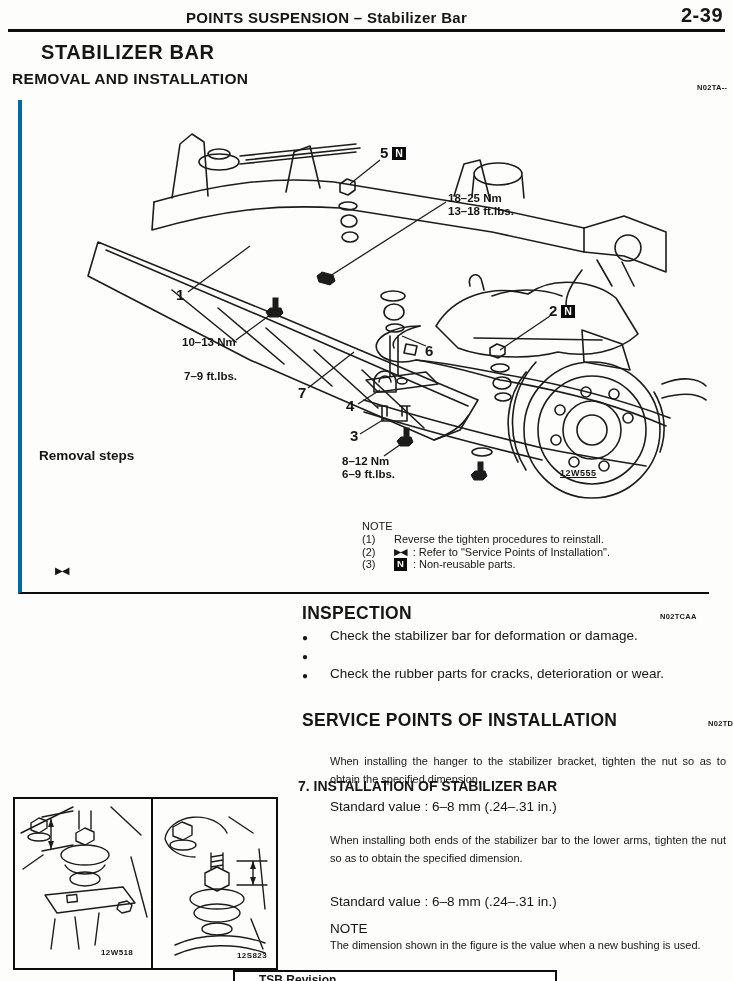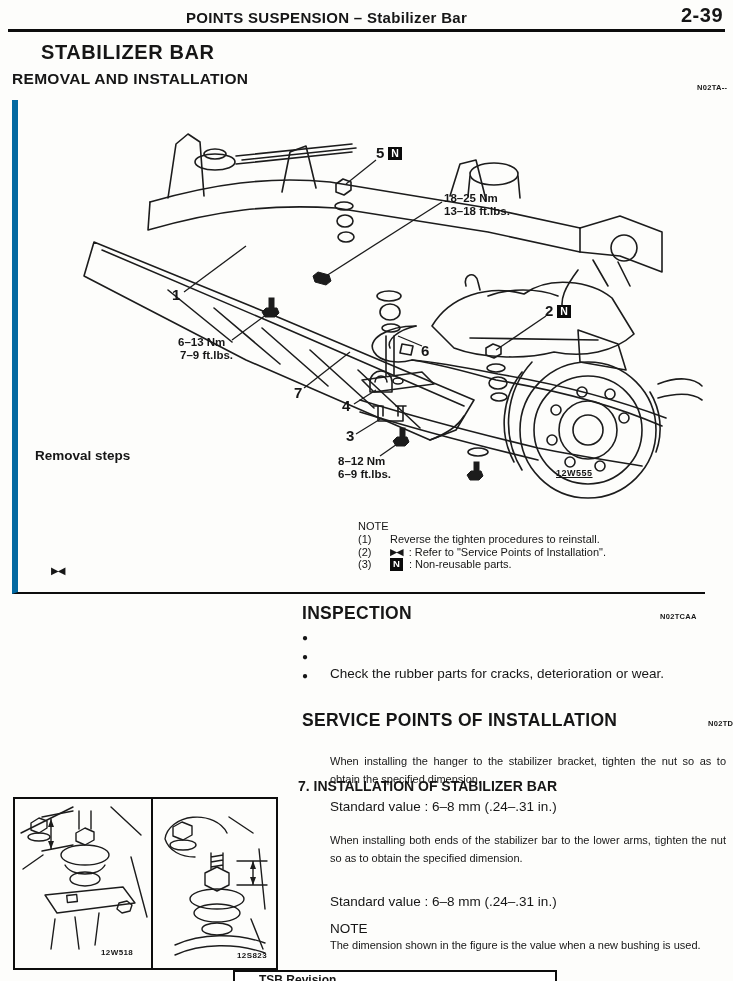--- a/index.html
+++ b/index.html
@@ -13,22 +13,22 @@
   
   .hdr-title{left:0;right:80px;top:9px;text-align:center;font-size:15px;font-weight:bold;letter-spacing:.3px;}
   .hdr-page{right:10px;top:4px;font-size:20px;font-weight:bold;letter-spacing:.5px;}
   .hdr-rule{left:8px;right:8px;top:29px;height:3px;background:#0d0d0d;}
   .title-main{left:12px;top:41px;font-size:20px;font-weight:bold;letter-spacing:.6px;margin-left:29px;}
   .title-sub{left:12px;top:70px;font-size:15.5px;font-weight:bold;letter-spacing:.3px;}
   .code{font-size:7.5px;font-weight:bold;letter-spacing:.3px;}
   .code-removal{left:697px;top:83px;}
   
   .figure-box{
-    left:12px;top:100px;width:687px;height:492px;
-    border-left:6px solid #0369a1;border-bottom:2px solid #0d0d0d;
+    left:18px;top:100px;width:687px;height:492px;
+    border-left:4px solid #0369a1;border-bottom:2px solid #0d0d0d;
   }
   .figure-box svg{position:absolute;left:0;top:0;}
   .callout{position:absolute;font-weight:bold;white-space:nowrap;}
   .part-num{font-size:15px;}
   .torque{font-size:11.5px;line-height:12.5px;}
   .nbox{
     display:inline-block;background:#0a0a0a;color:#fff;
     font-size:10.5px;font-weight:bold;line-height:13px;
     padding:0 3px;margin-left:4px;vertical-align:1px;
   }
@@ -189,22 +189,22 @@
   </div>
   <div class="callout torque" style="left:426px;top:92px;">
     <div>18–25 Nm</div>
     <div>13–18 ft.lbs.</div>
   </div>
   <div class="callout part-num" style="left:527px;top:202px;">
     <span>2</span><span class="nbox">N</span>
   </div>
   <div class="callout part-num" style="left:154px;top:186px;">1</div>
   <div class="callout torque" style="left:160px;top:236px;">
-    <div>6–13 Nm</div>
-    <div style="padding-left:2px;">7–9 ft.lbs.</div>
+    <div>10–13 Nm</div>
+    <div style="padding-left:2px;margin-top:21px;">7–9 ft.lbs.</div>
   </div>
   <div class="callout part-num" style="left:276px;top:284px;">7</div>
   <div class="callout part-num" style="left:403px;top:242px;">6</div>
   <div class="callout part-num" style="left:324px;top:297px;">4</div>
   <div class="callout part-num" style="left:328px;top:327px;">3</div>
   <div class="callout torque" style="left:320px;top:355px;">
     <div>8–12 Nm</div>
     <div>6–9 ft.lbs.</div>
   </div>
   <div class="callout fig-code" style="left:538px;top:368px;text-decoration:underline;">12W555</div>
@@ -229,20 +229,21 @@
       <span>:  Non-reusable parts.</span>
     </div>
   </div>
 </div>
 
 <div class="abs sec-head insp-head">INSPECTION</div>
 <div class="abs code insp-code">N02TCAA</div>
 <div class="abs insp-list">
   <div class="insp-item">
     <span class="dot">●</span>
+    <span>Check the stabilizer bar for deformation or damage.</span>
   </div>
   <div class="insp-item">
     <span class="dot">●</span>
   </div>
   <div class="insp-item">
     <span class="dot">●</span>
     <span>Check the rubber parts for cracks, deterioration or wear.</span>
   </div>
 </div>
 

